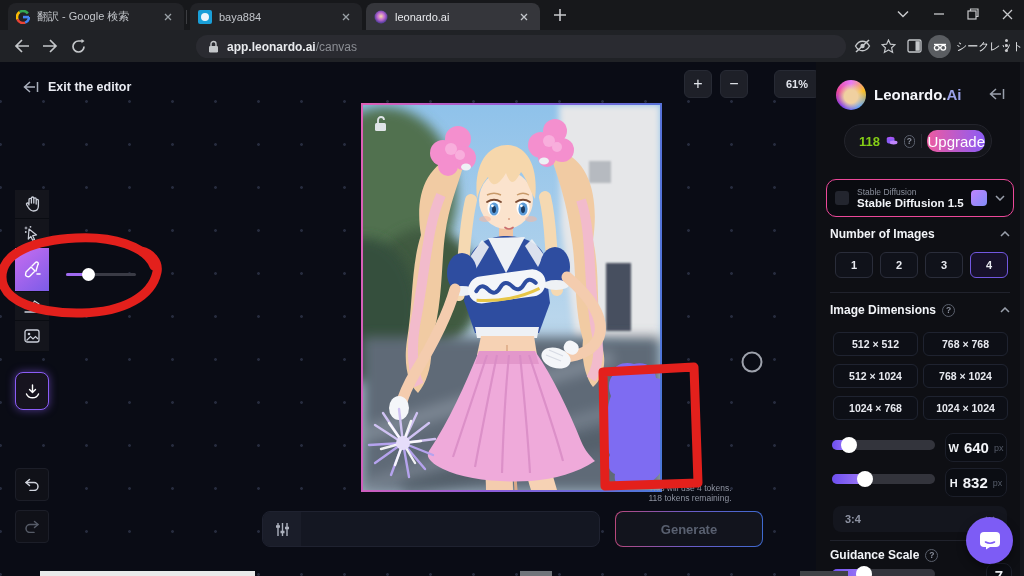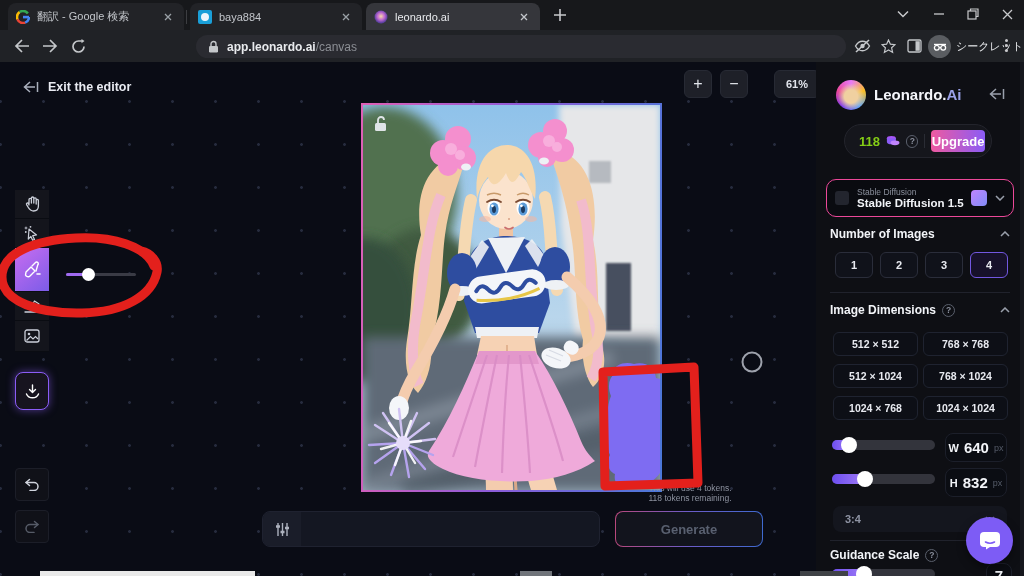--- a/index.html
+++ b/index.html
@@ -72,22 +72,22 @@
   .avatar{left:836px;top:80px;width:30px;height:30px;border-radius:16px;
     background:radial-gradient(circle at 50% 55%,#f0d0a0 0 30%,transparent 60%),
     conic-gradient(#e879f9,#fbbf24,#60a5fa,#7c3aed,#ec4899,#e879f9);}
   .brand{left:874px;top:86px;font-size:15px;font-weight:700;}
   .brand .p1{color:#f4f5fa;}
   .brand .p2{color:#9aa0e8;}
   .tokpill{left:844px;top:124px;width:148px;height:34px;border-radius:17px;background:#15161c;
     border:1px solid #23242c;display:flex;align-items:center;padding:0 6px 0 14px;box-sizing:border-box;gap:6px;}
   .tokpill .num{font-size:13px;font-weight:700;color:#84cc16;}
   .vdiv{width:1px;height:14px;background:#2a2c34;}
-  .upgrade{width:60px;height:22px;border-radius:4px;background:linear-gradient(90deg,#ee5aa0,#8b5cf6);
-    display:flex;align-items:center;justify-content:center;font-size:13px;font-weight:700;color:#fff;}
+  .upgrade{width:60px;height:22px;border-radius:10px;background:linear-gradient(90deg,#ee5aa0,#8b5cf6);
+    display:flex;align-items:center;justify-content:center;font-size:15px;font-weight:400;color:#fff;}
   .qicon{width:13px;height:13px;border-radius:7px;border:1px solid #5a5f6c;color:#8a8f9c;font-size:8.5px;
     display:inline-flex;align-items:center;justify-content:center;box-sizing:border-box;font-weight:700;}
   .modelcard{left:826px;top:179px;width:188px;height:38px;border-radius:10px;background:#0a0b10;
     border:1px solid #ec4899;display:flex;align-items:center;padding:0 8px;box-sizing:border-box;gap:8px;}
   .modelthumb{width:14px;height:14px;border-radius:3px;background:#23252e;flex:none;}
   .modeltext{flex:1;min-width:0;}
   .modeltext .cat{font-size:8.5px;color:#8a8f9c;}
   .modeltext .name{font-size:11.5px;font-weight:700;color:#f2f4f8;white-space:nowrap;}
   .noteicon{width:16px;height:16px;border-radius:4px;background:linear-gradient(135deg,#c084fc,#818cf8);flex:none;}
   .sechdr{font-size:12px;font-weight:700;color:#f2f4f8;display:flex;align-items:center;gap:6px;}

